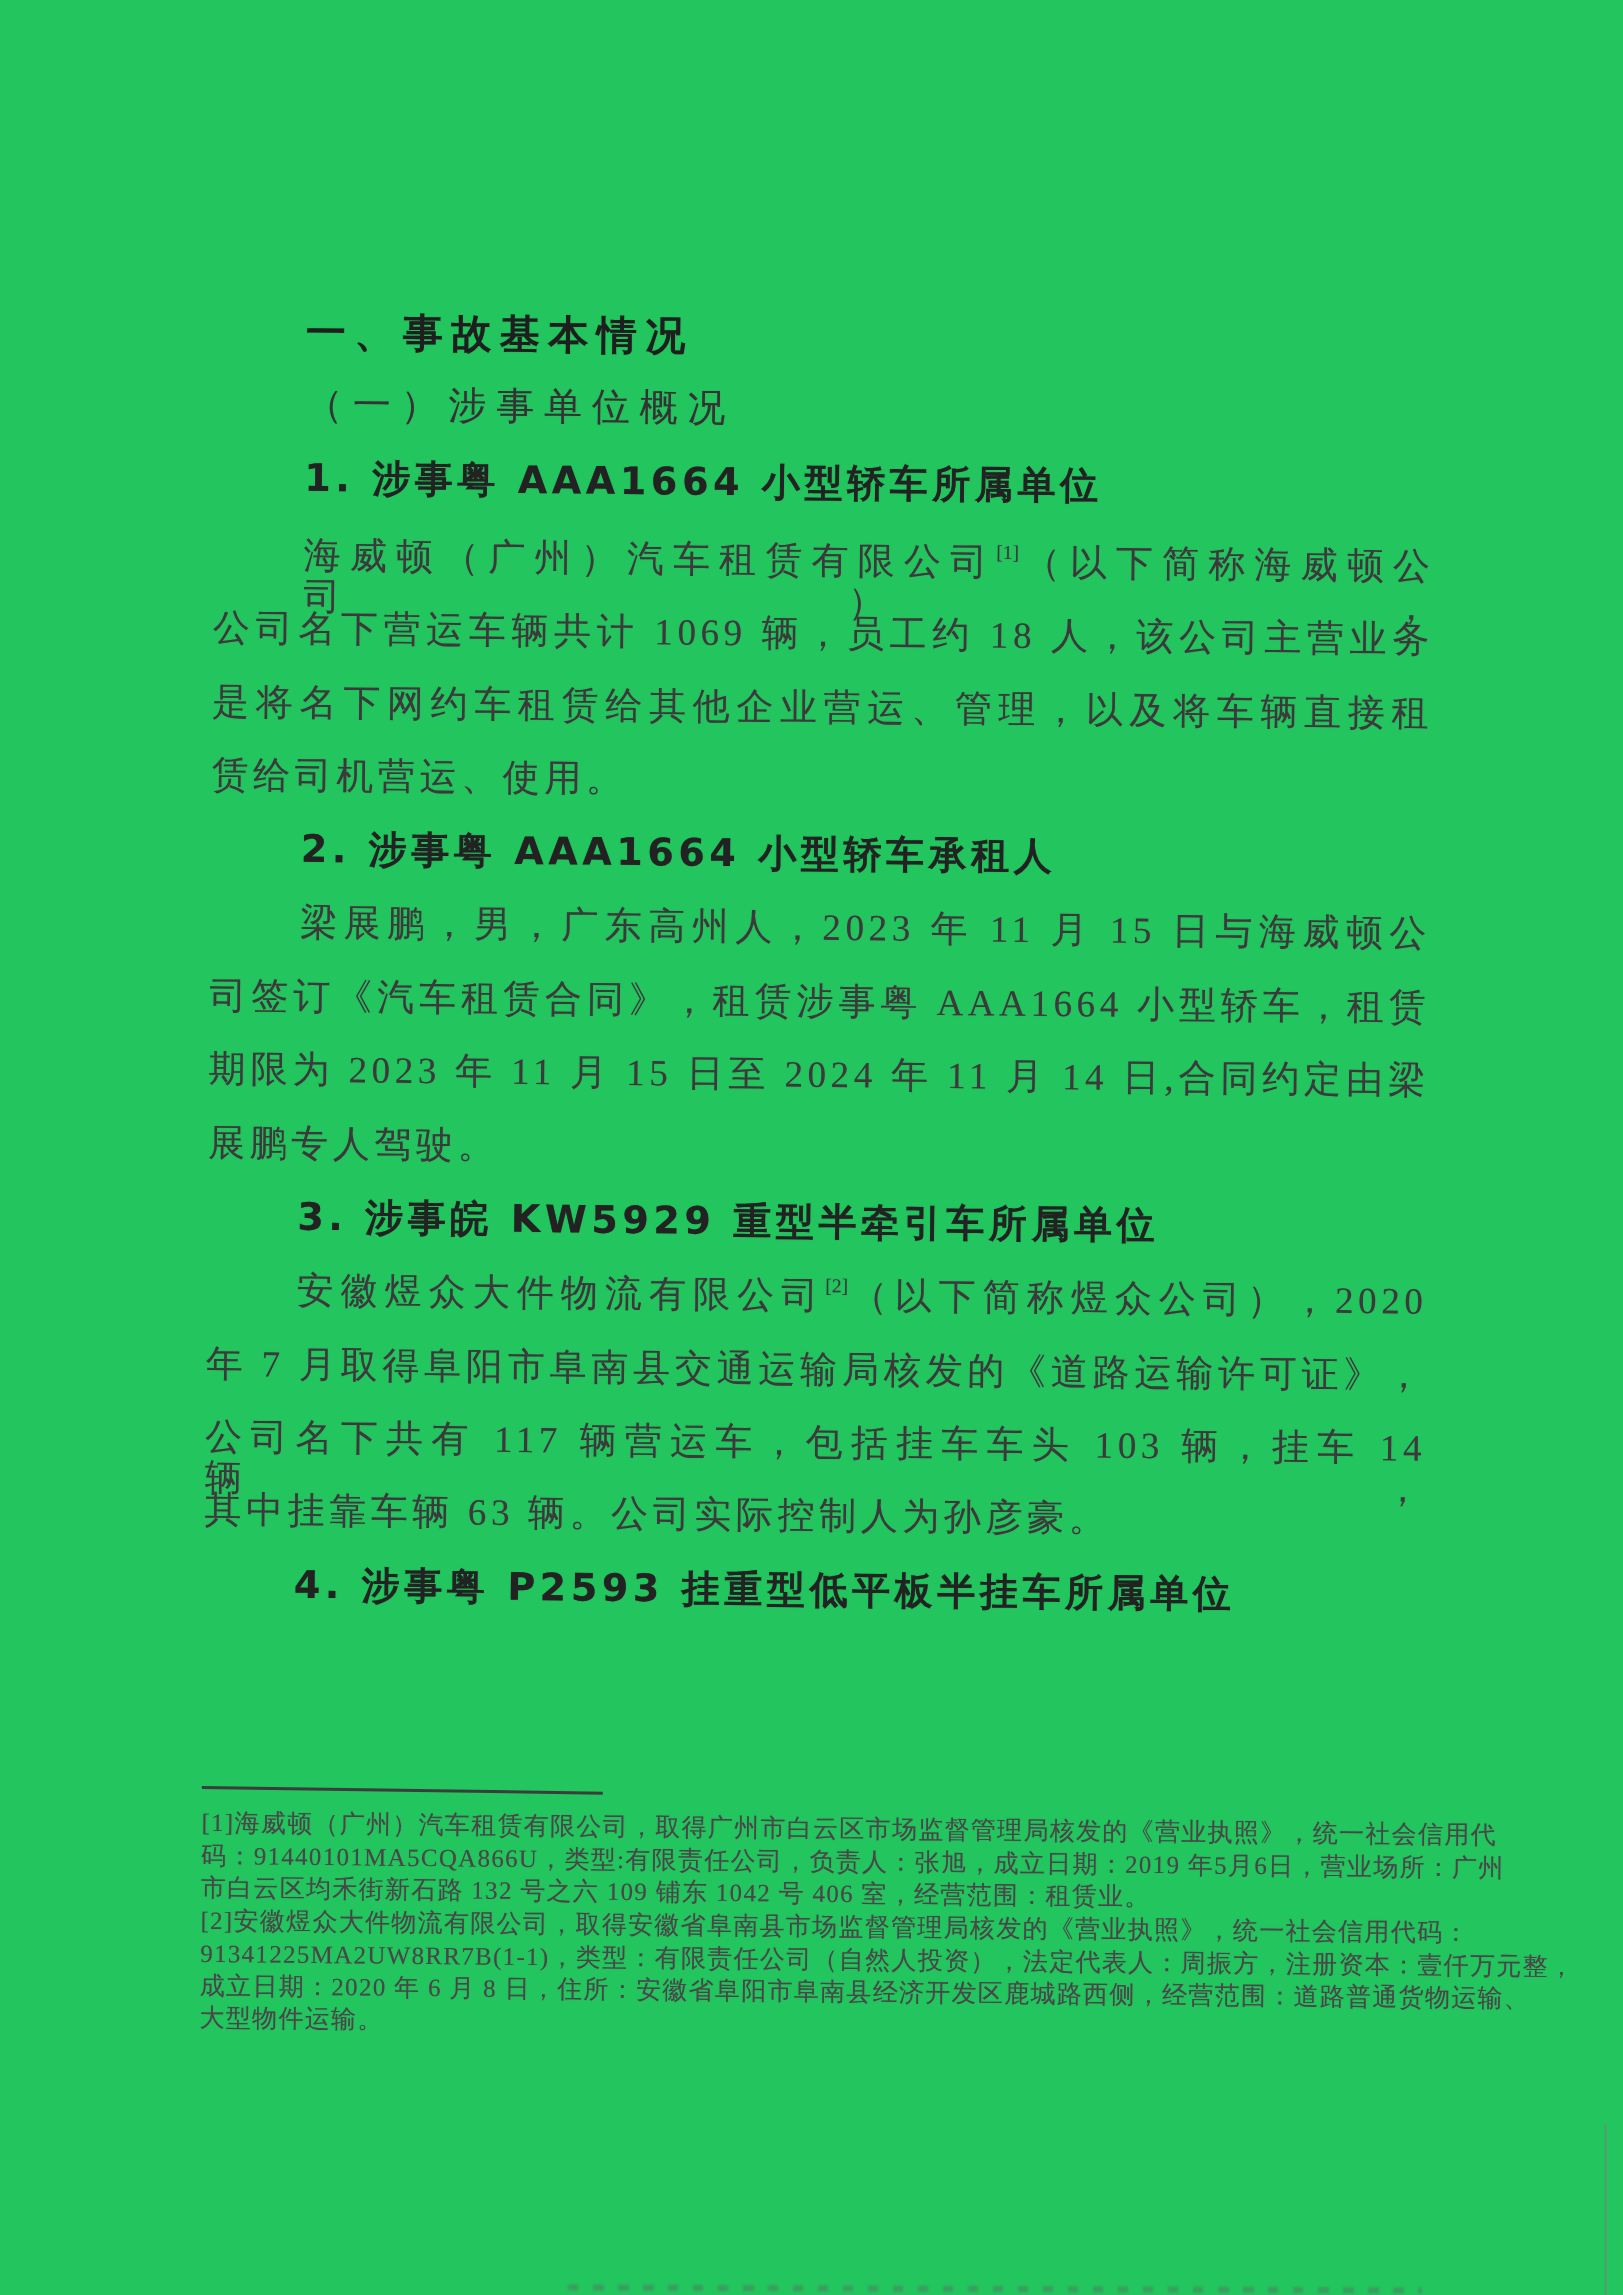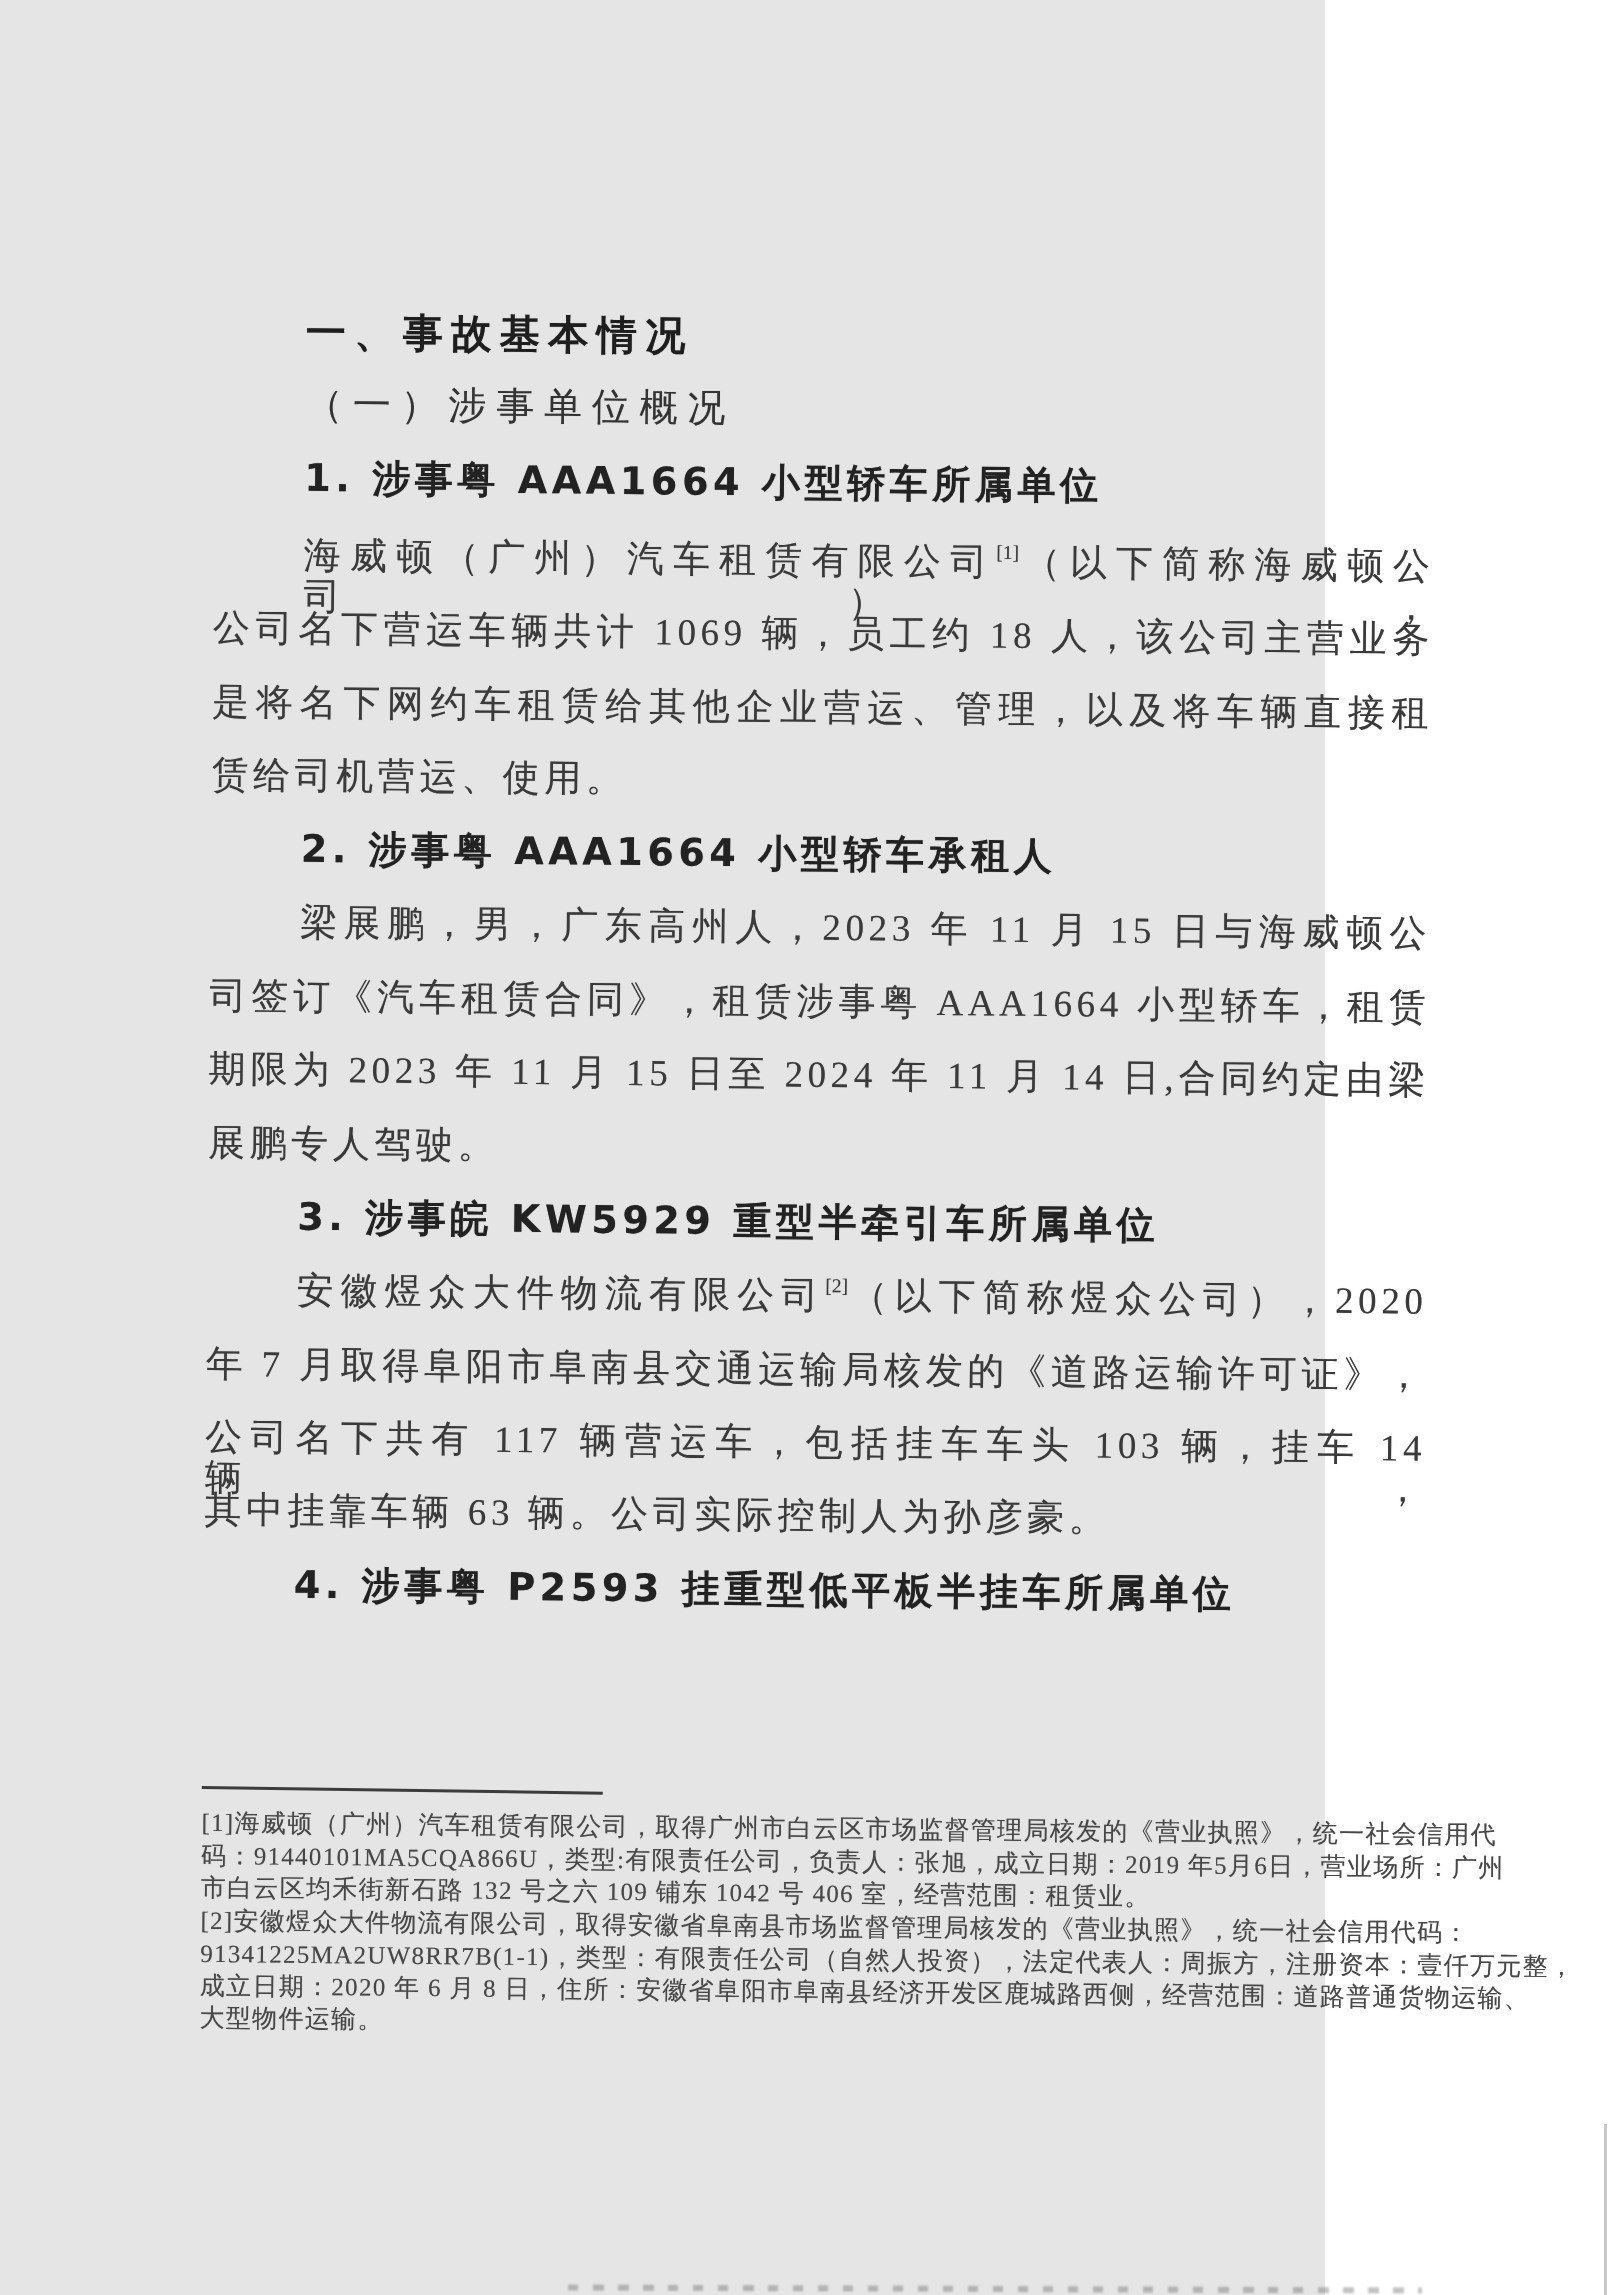--- a/index.html
+++ b/index.html
@@ -10,23 +10,23 @@
     width: 1623px;
     height: 2295px;
     background: #ffffff;
     overflow: hidden;
     position: relative;
     font-family: "Liberation Serif", "DejaVu Serif", serif;
   }
   .page {
     position: absolute;
     left: 0; top: 0;
-    width: 1325px;
+    width: 1623px;
     height: 2295px;
-    background: #e5e5e5;
+    background: #22c55e;
   }
   
   .content {
     position: absolute;
     left: 216px;
     top: 309px;
     width: 1221px;
     height: 1767px;
     transform: rotate(0.55deg);
     transform-origin: 0 0;

